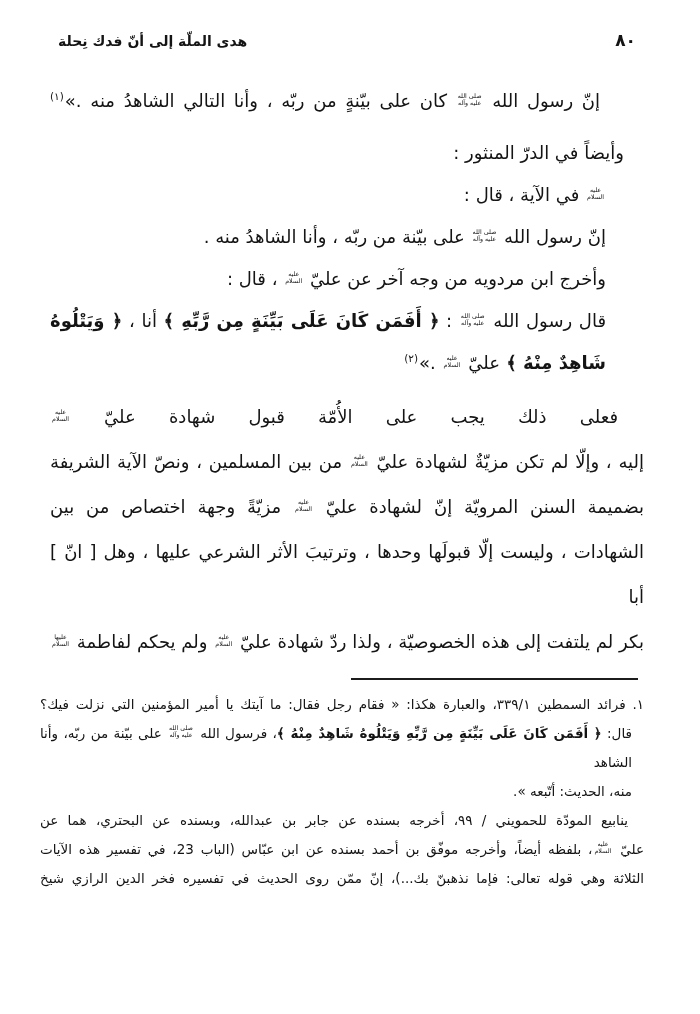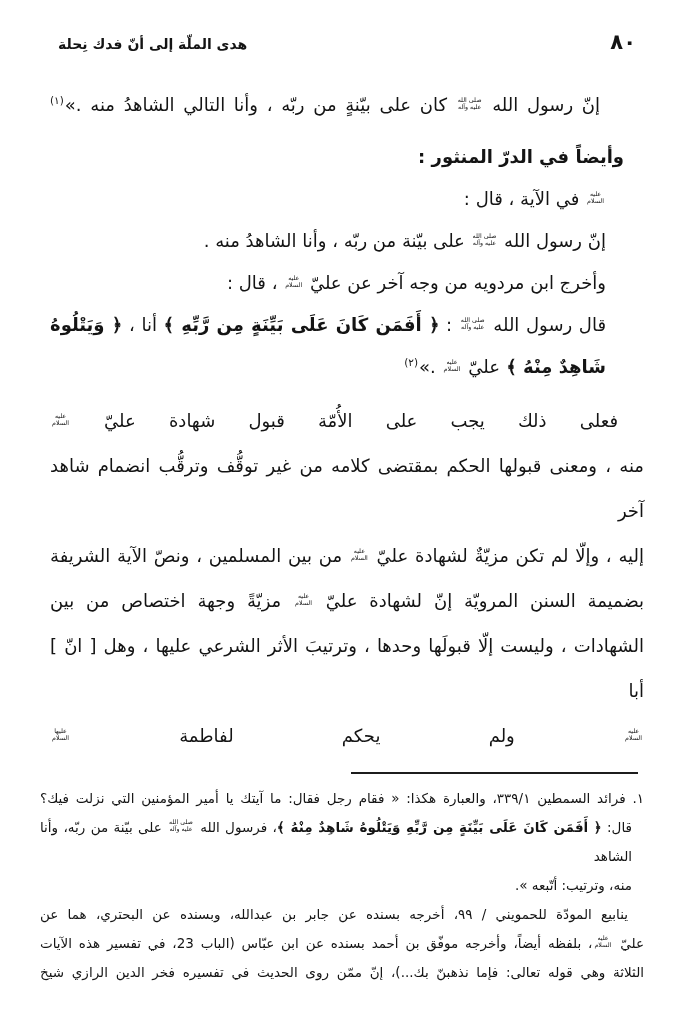--- a/index.html
+++ b/index.html
@@ -5,30 +5,30 @@
   html,body{margin:0;padding:0;background:#e8e8e8;}
   #page{
     width:700px;height:1014px;margin:0 auto;background:#ffffff;
     font-family:"DejaVu Sans",sans-serif;color:#141414;direction:rtl;
     position:relative;overflow:hidden;box-sizing:border-box;
   }
   .hdr{
     display:flex;justify-content:space-between;align-items:baseline;
     padding:30px 64px 0 58px;
   }
-  .pagenum{font-size:21px;font-weight:bold;letter-spacing:1px;}
+  .pagenum{font-size:17px;font-weight:bold;letter-spacing:1px;}
   .runhead{font-size:14px;font-weight:bold;}
   .content{padding:30px 56px 0 50px;}
   .line{text-align:right;}
   .jl{text-align:justify;text-align-last:justify;}
   .q-line{font-size:18px;line-height:42px;}
   .b-line{font-size:18px;line-height:45px;}
   .q{padding-right:38px;}
   .q-cont{padding-right:44px;}
-  .lead{font-weight:bold;padding-right:20px;margin-top:10px;}
+  .lead{font-weight:normal;padding-right:20px;margin-top:10px;}
   .first-ind{padding-right:26px;}
   .gap-top{margin-top:10px;}
   .bv{font-weight:bold;}
   sup.fnref{font-size:10.5px;line-height:0;margin-right:1px;}
   .fn-sep{
     width:287px;border-top:2px solid #1c1c1c;height:0;
     margin:14px 6px 0 auto;
   }
   .footnotes{margin-top:10px;margin-left:-10px;}
   .fn-line{font-size:13.5px;line-height:29px;}
@@ -73,46 +73,45 @@
             <span class="hr">عليه وآله</span>
           </span><span> : </span><span class="bv">﴿ أَفَمَن كَانَ عَلَى بَيِّنَةٍ مِن رَّبِّهِ ﴾</span><span> أنا ، </span><span class="bv">﴿ وَيَتْلُوهُ</span></div>
         <div class="line q-line q"><span class="bv">شَاهِدٌ مِنْهُ ﴾ </span><span>عليّ </span><span class="hon">
             <span class="hr">عليه</span>
             <span class="hr">السلام</span>
           </span><span> .»</span><sup class="fnref">(٢)</sup></div>
         <div class="line b-line first-ind jl gap-top"><span>فعلى ذلك يجب على الأُمّة قبول شهادة عليّ </span><span class="hon">
             <span class="hr">عليه</span>
             <span class="hr">السلام</span>
           </span></div>
-        <div class="line b-line jl"><span>منه ، ومعنى قبولها الحكم بمقتضى كلامه من غير توقُّف وترقُّب انضمام شاهد آخر</span></div>
         <div class="line b-line jl"><span>إليه ، وإلّا لم تكن مزيّةٌ لشهادة عليّ </span><span class="hon">
             <span class="hr">عليه</span>
             <span class="hr">السلام</span>
           </span><span> من بين المسلمين ، ونصّ الآية الشريفة</span></div>
         <div class="line b-line jl"><span>بضميمة السنن المرويّة إنّ لشهادة عليّ </span><span class="hon">
             <span class="hr">عليه</span>
             <span class="hr">السلام</span>
           </span><span> مزيّةً وجهة اختصاص من بين</span></div>
         <div class="line b-line jl"><span>الشهادات ، وليست إلّا قبولَها وحدها ، وترتيبَ الأثر الشرعي عليها ، وهل [ انّ ] أبا</span></div>
-        <div class="line b-line jl"><span class="hon">
+        <div class="line b-line jl"><span>بكر لم يلتفت إلى هذه الخصوصيّة ، ولذا ردّ شهادة عليّ </span><span class="hon">
             <span class="hr">عليه</span>
             <span class="hr">السلام</span>
           </span><span> ولم يحكم لفاطمة </span><span class="hon">
             <span class="hr">عليها</span>
             <span class="hr">السلام</span>
           </span></div>
       </div>
     <div class="fn-sep"></div>
     <div id="footnotes" class="footnotes">
         <div class="line fn-line jl"><span>١. فرائد السمطين ٣٣٩/١، والعبارة هكذا: « فقام رجل فقال: ما آيتك يا أمير المؤمنين التي نزلت فيك؟</span></div>
         <div class="line fn-line fn-hang jl"><span>قال: </span><span class="bv">﴿ أَفَمَن كَانَ عَلَى بَيِّنَةٍ مِن رَّبِّهِ وَيَتْلُوهُ شَاهِدٌ مِنْهُ ﴾</span><span>، فرسول الله </span><span class="hon">
             <span class="hr">صلى الله</span>
             <span class="hr">عليه وآله</span>
           </span><span> على بيّنة من ربّه، وأنا الشاهد</span></div>
-        <div class="line fn-line fn-hang"><span>منه، وترتيب: أتّبعه ».</span></div>
+        <div class="line fn-line fn-hang"><span>منه، الحديث: أتّبعه ».</span></div>
         <div class="line fn-line fn-sub jl"><span>ينابيع المودّة للحمويني / ٩٩، أخرجه بسنده عن جابر بن عبدالله، وبسنده عن البحتري، هما عن</span></div>
         <div class="line fn-line jl"><span>عليّ </span><span class="hon">
             <span class="hr">عليه</span>
             <span class="hr">السلام</span>
           </span><span>، بلفظه أيضاً، وأخرجه موفّق بن أحمد بسنده عن ابن عبّاس (الباب 23، في تفسير هذه الآيات</span></div>
         <div class="line fn-line jl"><span>الثلاثة وهي قوله تعالى: فإما نذهبنّ بك...)، إنّ ممّن روى الحديث في تفسيره فخر الدين الرازي شيخ</span></div>
         <div class="line fn-line jl"></div>
       </div>
   </div>
 </div>

